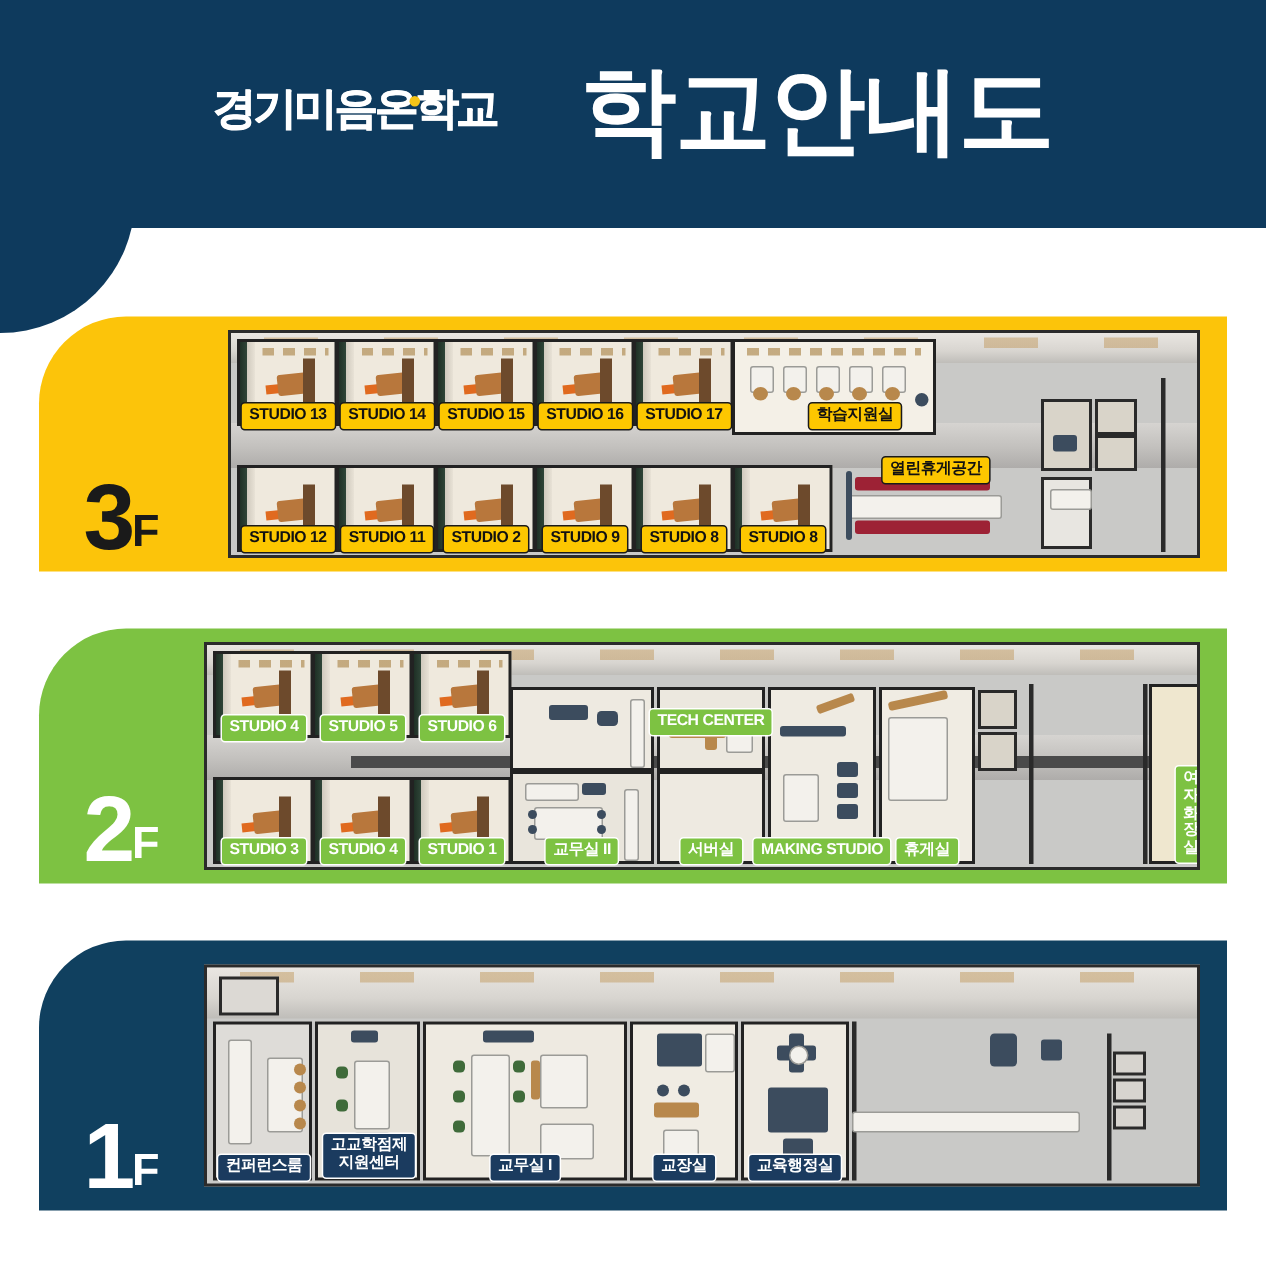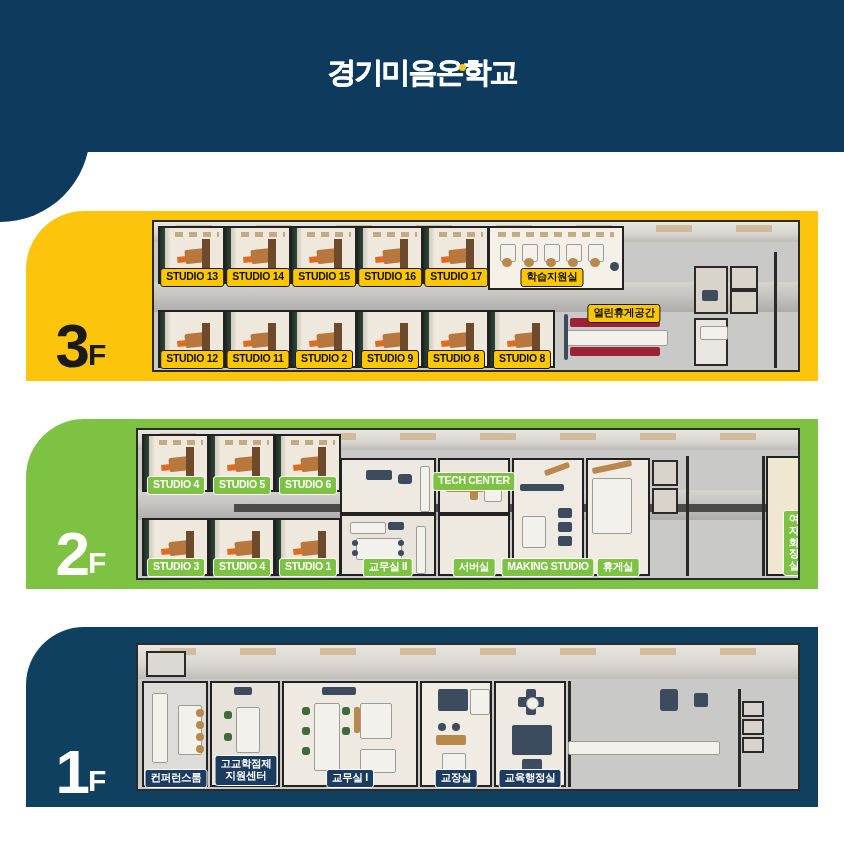--- a/index.html
+++ b/index.html
@@ -253,20 +253,21 @@
 </style>
 </head>
 <body>
 
 <div class="header">
   <div class="header-inner">
     <div class="school-logo">
       <span>경기미음온학교</span>
       <span class="logo-dot"></span>
     </div>
+    <div class="page-title">학교안내도</div>
   </div>
 </div>
 <div class="header-notch"></div>
 
 <div class="floors">
 
   <div class="floor floor-3f">
     <div class="floor-badge">
       <span class="floor-num">3</span>
       <span class="floor-suffix">F</span>
@@ -369,21 +370,21 @@
         <div class="furn white" style="left:4px;top:6px;width:26px;height:12px;"></div>
       </div>
 
       <div class="fixture" style="left:620px;top:30px;width:3px;height:116px;background:#2a2a2a;border:0;"></div>
 
       <div class="label label-3f" style="left:38px;top:46px;">STUDIO 13</div>
       <div class="label label-3f" style="left:104px;top:46px;">STUDIO 14</div>
       <div class="label label-3f" style="left:170px;top:46px;">STUDIO 15</div>
       <div class="label label-3f" style="left:236px;top:46px;">STUDIO 16</div>
       <div class="label label-3f" style="left:302px;top:46px;">STUDIO 17</div>
-      <div class="label label-3f" style="left:398px;top:46px;">학습지원실</div>
+      <div class="label label-3f" style="left:416px;top:46px;">학습지원실</div>
 
       <div class="label label-3f" style="left:38px;top:128px;">STUDIO 12</div>
       <div class="label label-3f" style="left:104px;top:128px;">STUDIO 11</div>
       <div class="label label-3f" style="left:170px;top:128px;">STUDIO 2</div>
       <div class="label label-3f" style="left:236px;top:128px;">STUDIO 9</div>
       <div class="label label-3f" style="left:302px;top:128px;">STUDIO 8</div>
       <div class="label label-3f" style="left:368px;top:128px;">STUDIO 8</div>
 
       <div class="label label-3f" style="left:470px;top:82px;">열린휴게공간</div>
 

